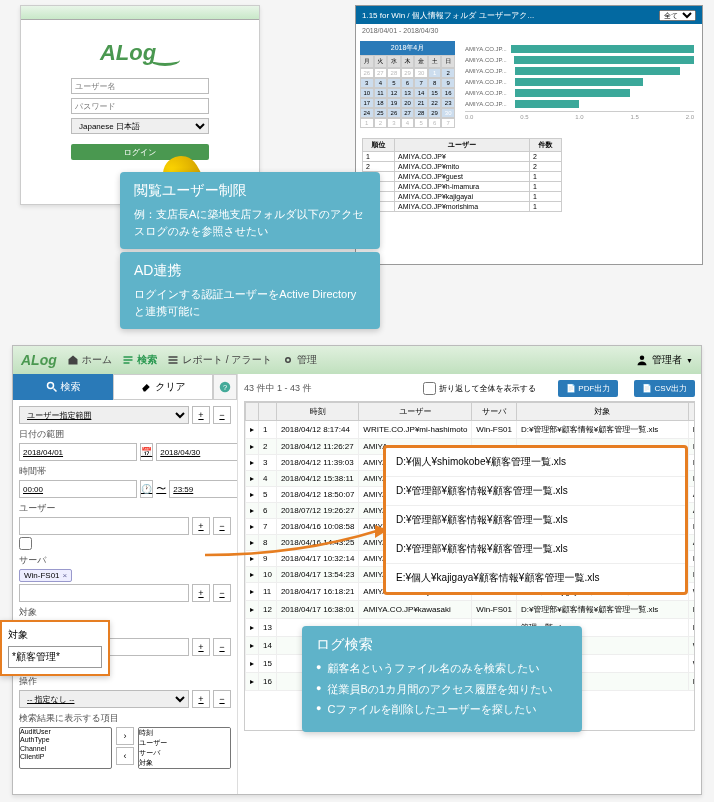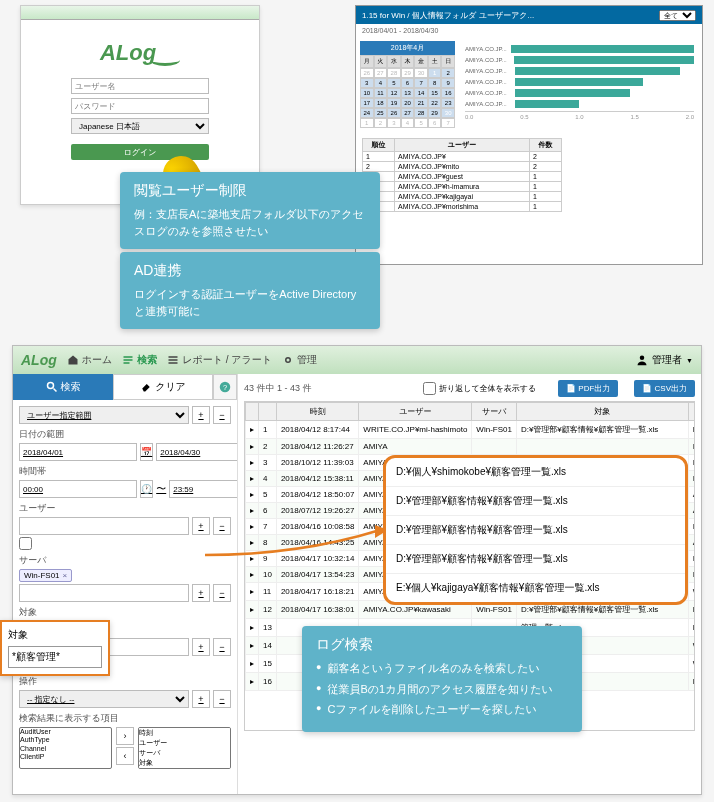--- a/index.html
+++ b/index.html
@@ -86,21 +86,21 @@
 .grid th { background: #f0f0f0; border: 1px solid #ccc; padding: 3px 4px; position: sticky; top: 0; font-weight: normal; }
 .grid td { border: 1px solid #eee; padding: 3px 4px; white-space: nowrap; }
 .grid tr:nth-child(even) td { background: #f8fcf8; }
 
 
 .target-pop { position: absolute; left: 0px; top: 620px; width: 110px; background: #fff; border: 2px solid #e67e22; padding: 6px; box-shadow: 0 2px 6px rgba(0,0,0,0.2); }
 .target-pop .lbl { font-size: 10px; margin-bottom: 4px; }
 .target-pop .val { border: 1px solid #999; padding: 3px; font-size: 10px; }
 
 
-.file-overlay { position: absolute; left: 383px; top: 455px; width: 305px; background: #fff; border: 3px solid #e67e22; border-radius: 12px; }
+.file-overlay { position: absolute; left: 383px; top: 445px; width: 305px; background: #fff; border: 3px solid #e67e22; border-radius: 4px; }
 .file-item { padding: 7px 10px; font-size: 10px; border-bottom: 1px solid #eee; }
 .file-item:last-child { border-bottom: none; }
 
 
 .arrow { position: absolute; left: 200px; top: 520px; width: 200px; height: 40px; }
 .arrow svg { width: 100%; height: 100%; }
 
 .ico-svg { width: 12px; height: 12px; fill: currentColor; }
 </style>
 </head>
@@ -445,21 +445,21 @@
                 <td>2</td>
                 <td>2018/04/12 11:26:27</td>
                 <td>AMIYA</td>
                 <td></td>
                 <td></td>
                 <td>ITE</td>
               </tr>
               <tr>
                 <td>▸</td>
                 <td>3</td>
-                <td>2018/10/12 11:39:03</td>
+                <td>2018/04/12 11:39:03</td>
                 <td>AMIYA</td>
                 <td></td>
                 <td></td>
                 <td>ITE</td>
               </tr>
               <tr>
                 <td>▸</td>
                 <td>4</td>
                 <td>2018/04/12 15:38:11</td>
                 <td>AMIYA</td>

